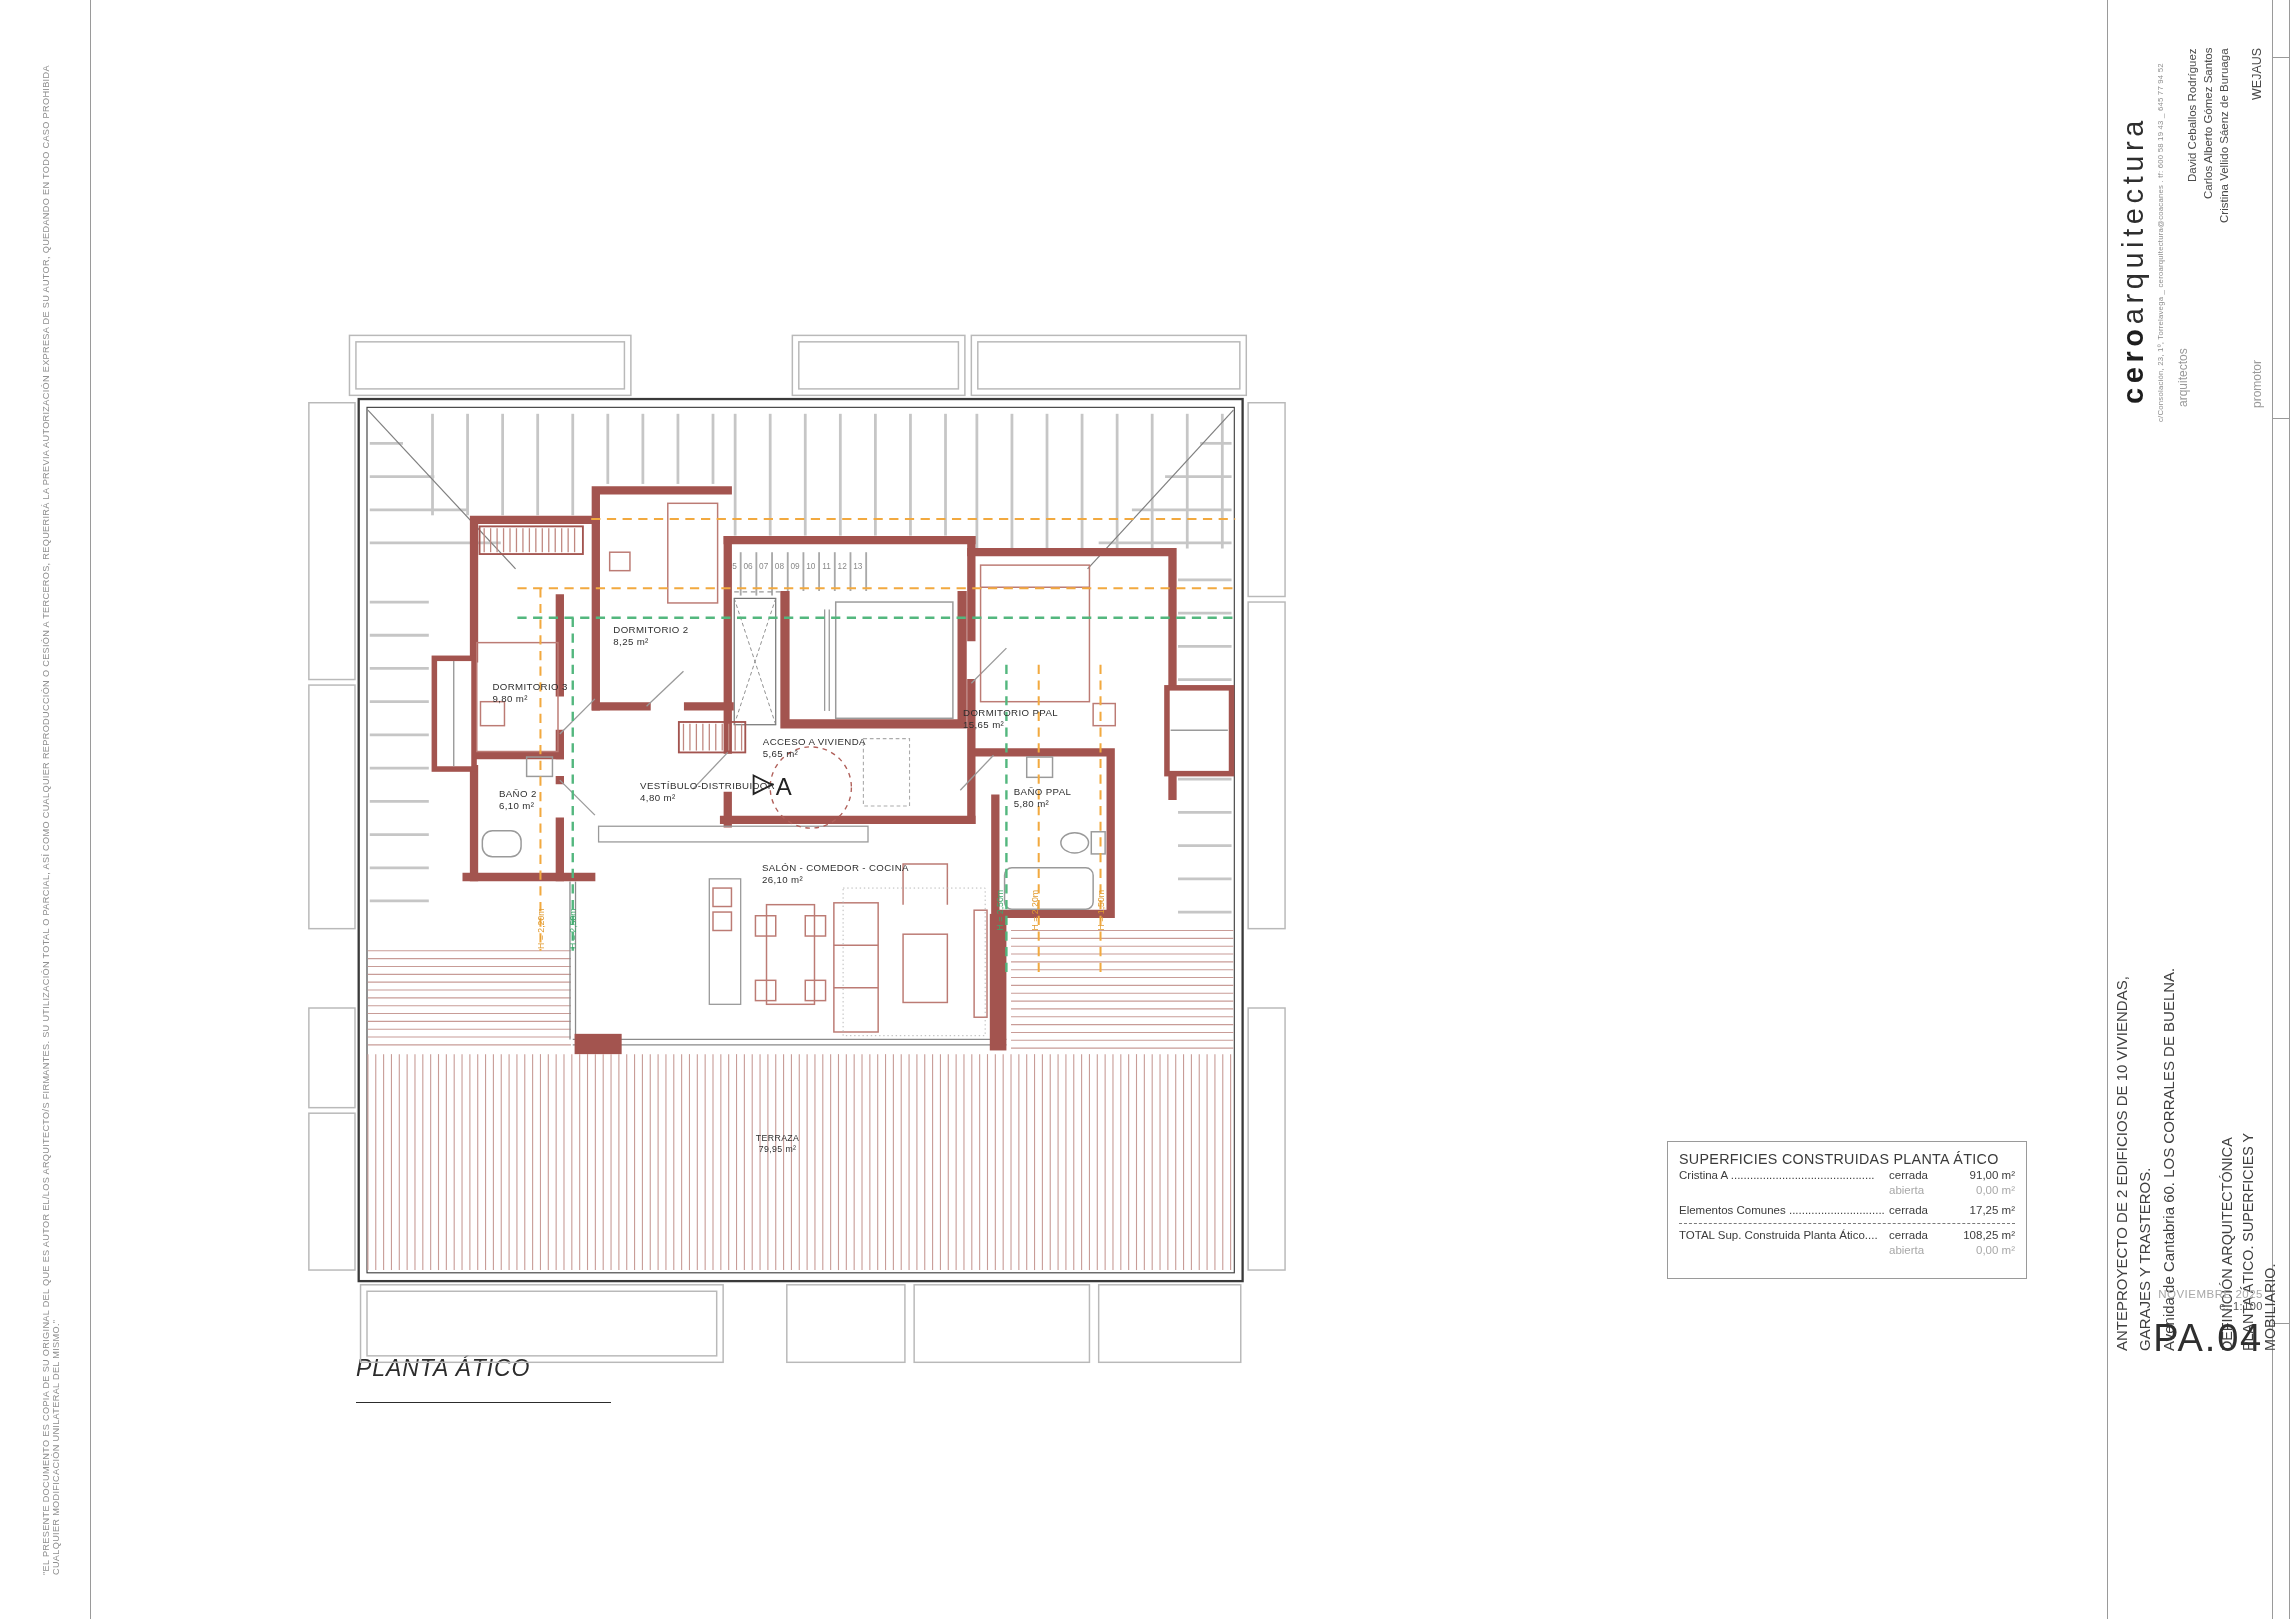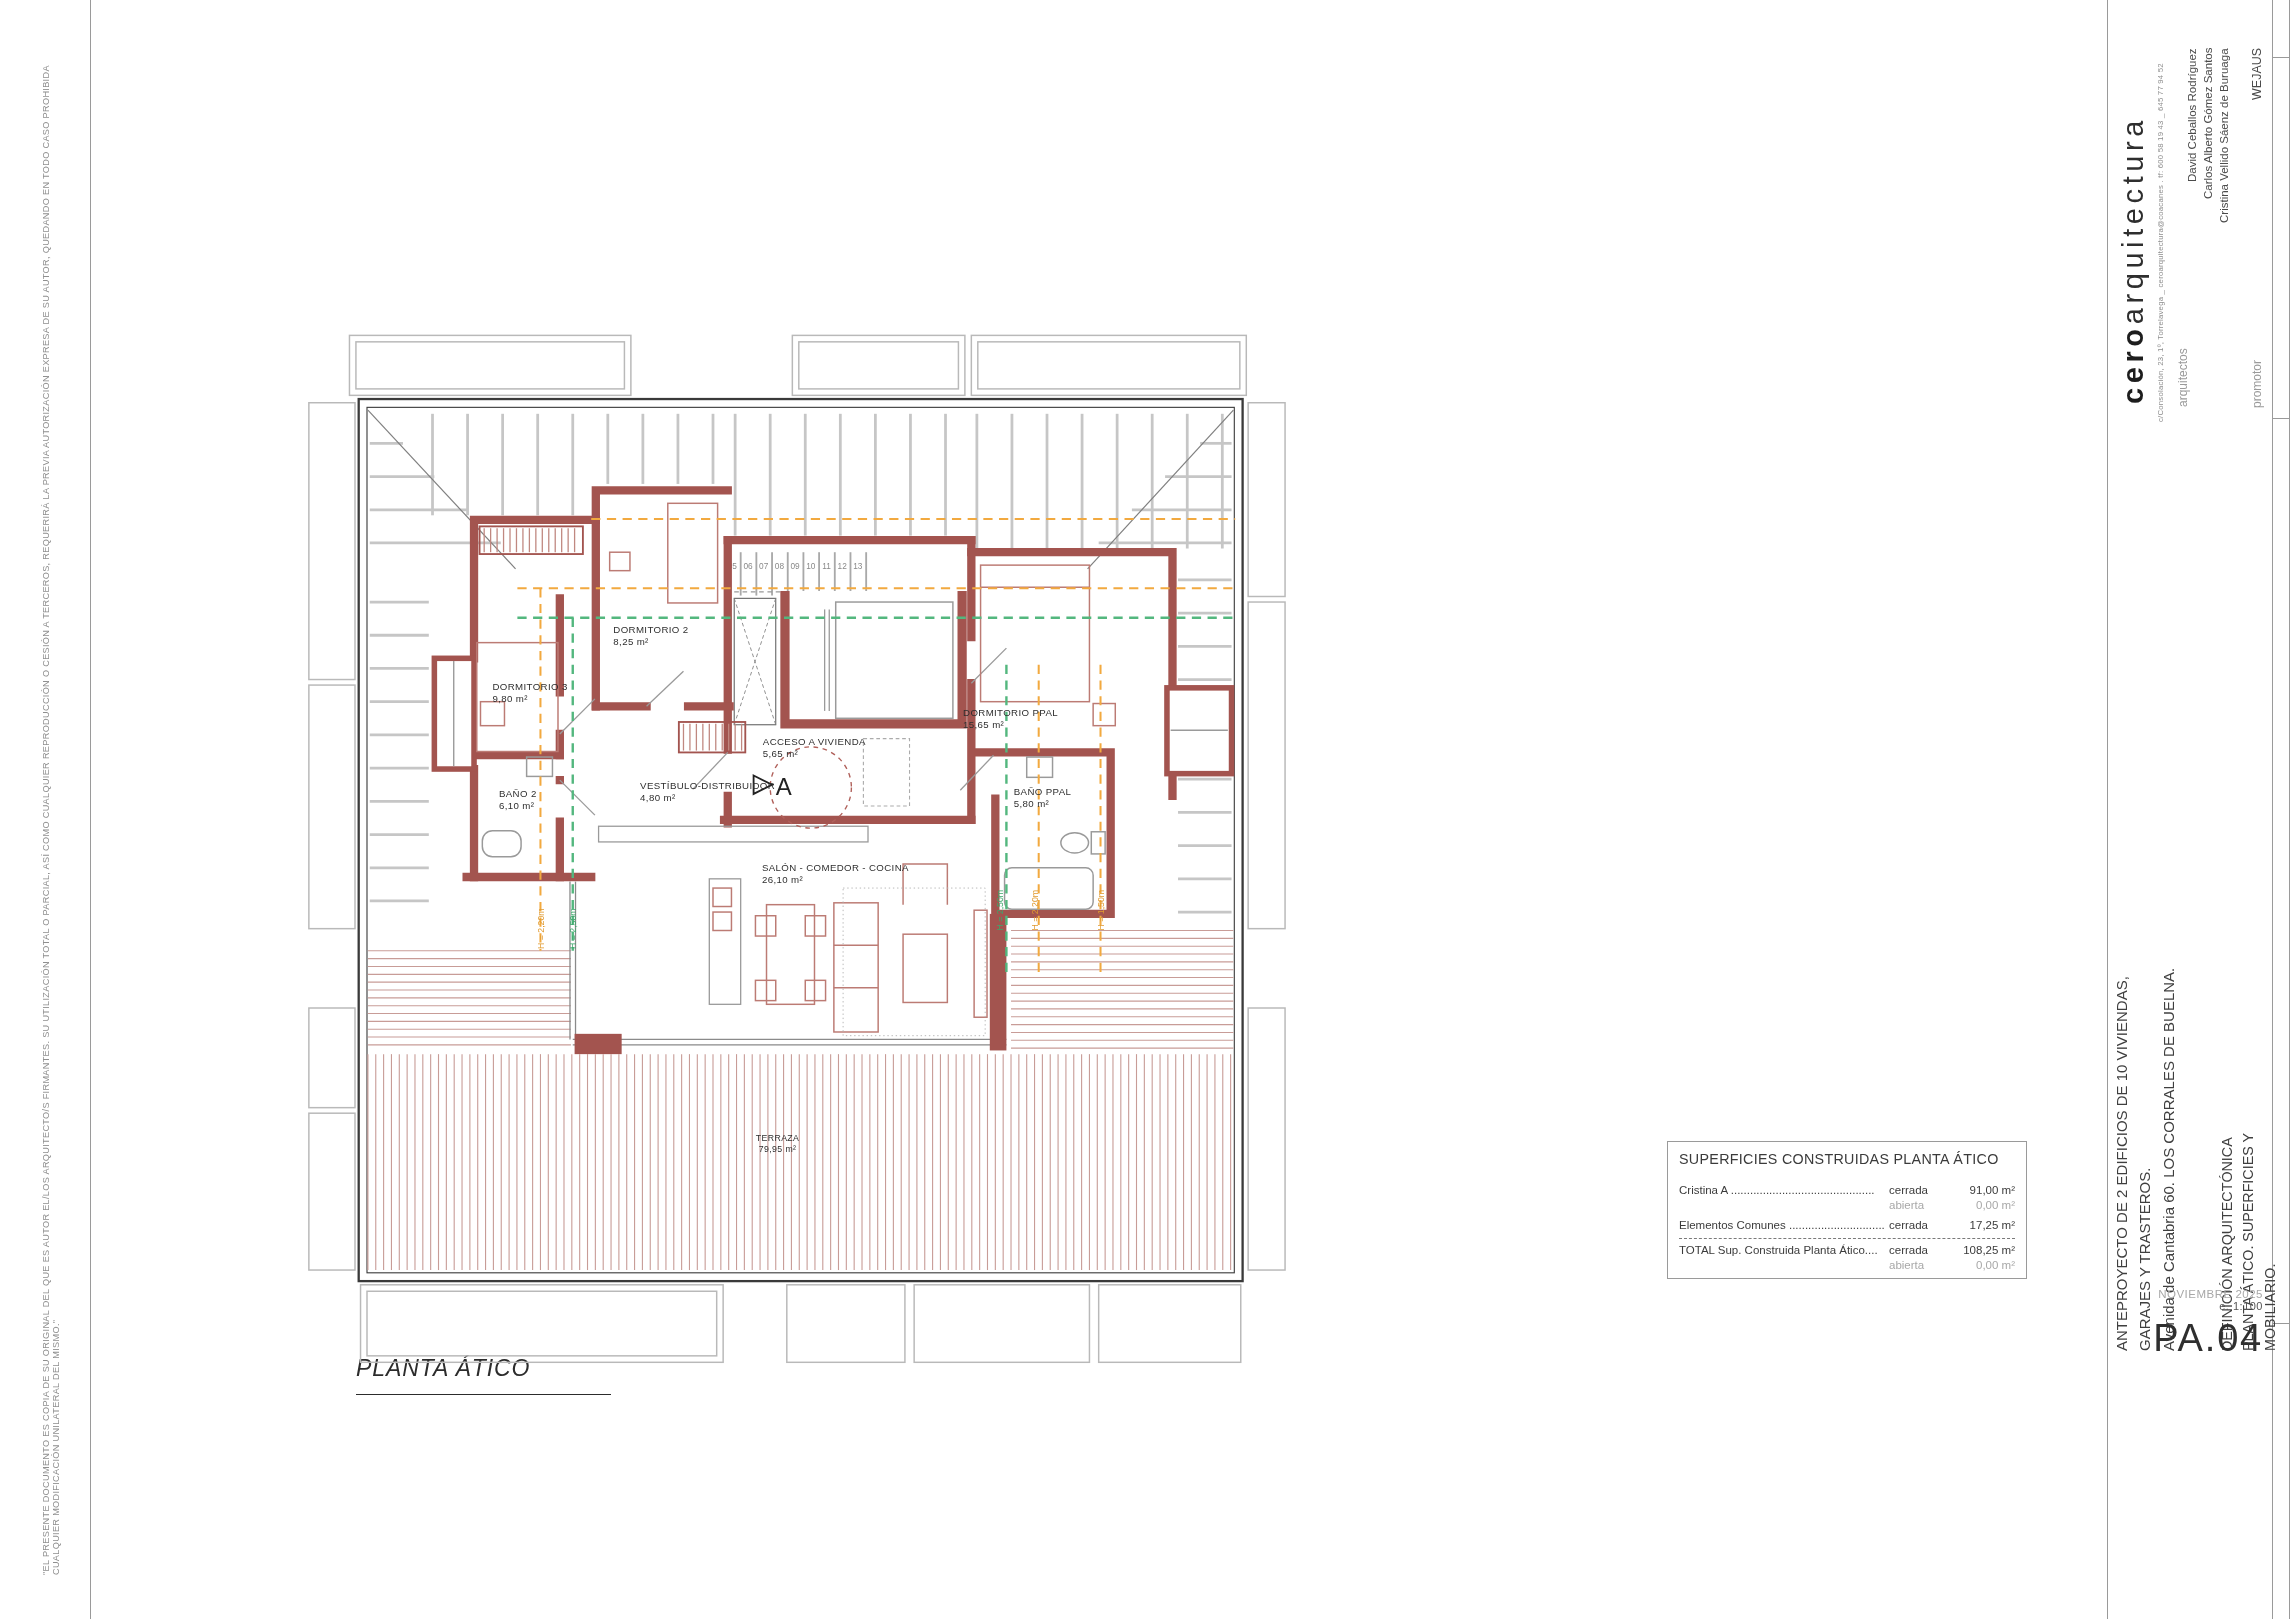--- a/index.html
+++ b/index.html
@@ -20,24 +20,24 @@
   #arch-names{left:2184px;top:48px;height:360px;width:52px;font-size:11.5px;color:#4a4a4a;line-height:1.4;text-align:right;}
   #promo-label{left:2250px;top:349px;height:59px;width:16.6px;font-size:12px;color:#9a9a9a;}
   #promo-name{left:2250px;top:48px;height:59px;width:16.6px;font-size:12.5px;color:#4a4a4a;text-align:right;}
   #project-txt{left:2110px;top:925px;height:426px;width:48px;font-size:15px;color:#3f3f3f;line-height:1.55;}
   #drawing-txt{left:2217px;top:1085px;height:266px;width:44px;font-size:14.3px;color:#3f3f3f;line-height:1.5;}
   #footer{left:2112px;top:1288px;width:151px;text-align:right;}
   #footer .date{font-size:11.5px;color:#a8a8a8;letter-spacing:0.5px;}
   #footer .scale{font-size:11px;color:#555;letter-spacing:0.5px;}
   #footer .num{font-size:38px;color:#2f2f2f;letter-spacing:1.8px;margin-top:5px;}
   
-  #plan-title{left:356px;top:1355px;width:255px;font-size:23px;font-style:italic;color:#2c2c2c;border-bottom:1.8px solid #2c2c2c;padding-bottom:12px;letter-spacing:0.9px;}
+  #plan-title{left:356px;top:1355px;width:255px;font-size:23px;font-style:italic;color:#2c2c2c;border-bottom:1.8px solid #2c2c2c;padding-bottom:20px;letter-spacing:0.9px;}
   
   #areas{left:1667px;top:1141px;width:360px;height:138px;border:1.4px solid #9a9a9a;background:#fff;box-sizing:border-box;padding:9.2px 11px 5.5px 11px;}
-  #areas .ttl{font-size:14.3px;color:#3b3b3b;letter-spacing:0.3px;margin-bottom:16px;}
+  #areas .ttl{font-size:14.3px;color:#3b3b3b;letter-spacing:0.3px;margin-bottom:1px;}
   #areas .row{display:flex;font-size:11.5px;line-height:14.8px;color:#3b3b3b;}
   #areas .row .lbl{flex:1;overflow:hidden;white-space:nowrap;}
   #areas .row .mode{width:54px;}
   #areas .row .val{width:72px;text-align:right;}
   #areas .muted{color:#a8a8a8;}
   #areas .gap{height:5.5px;}
   #areas .dash{border-top:1.4px dashed #7a7a7a;margin:4.6px 0 4.6px 0;}
   svg text{font-family:"Liberation Sans", sans-serif;}
 </style>
 </head>

